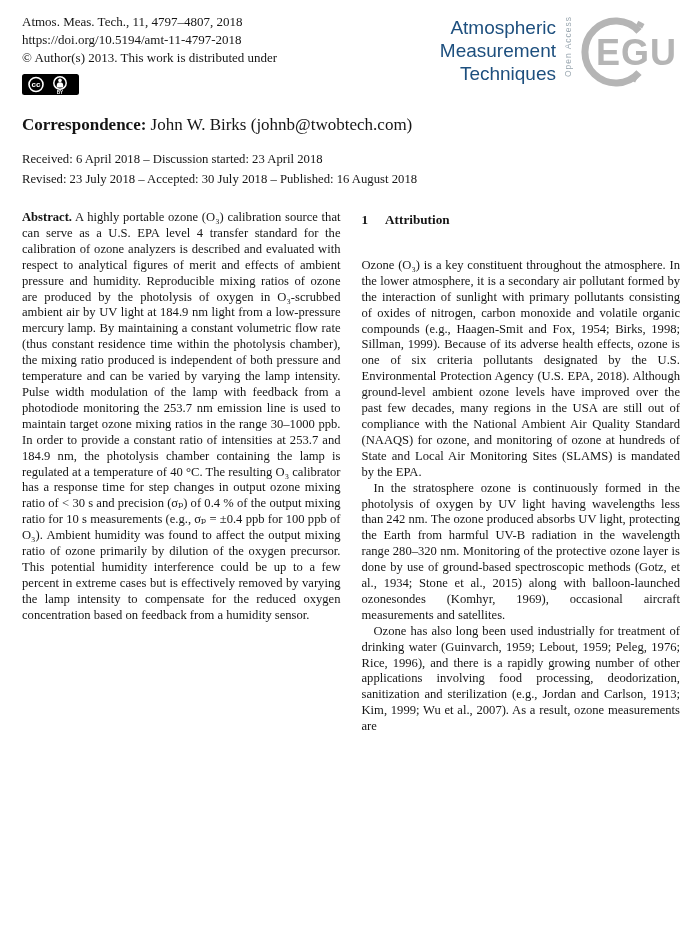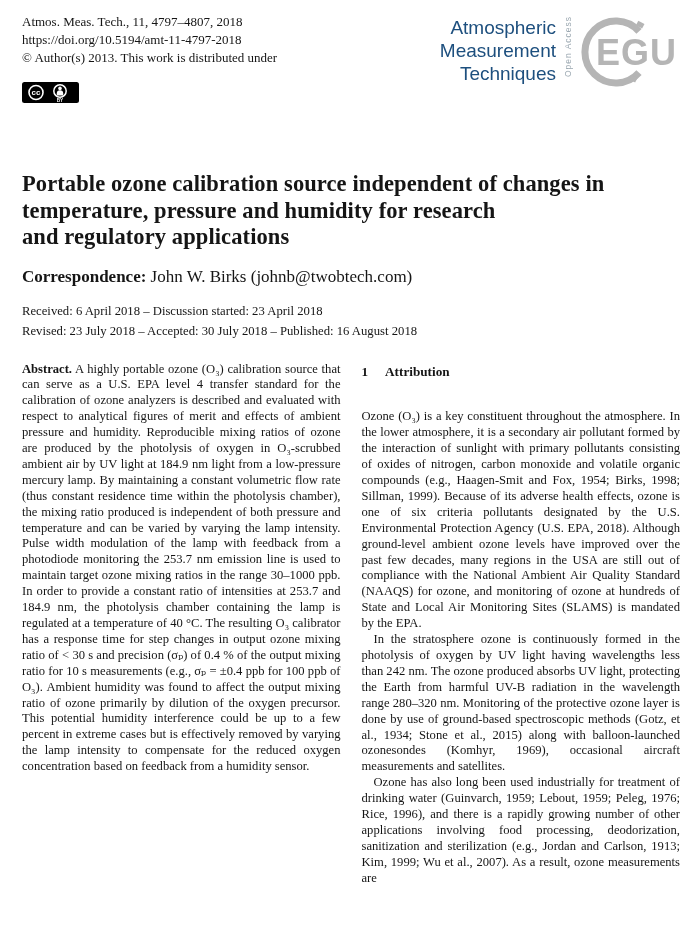--- a/index.html
+++ b/index.html
@@ -10,21 +10,21 @@
     color: #151515;
     display: flex; flex-direction: column;
     position: relative; overflow: hidden;
     background: #ffffff;
   }
 
   
   .header { display: flex; justify-content: space-between; align-items: flex-start; }
   .header-meta { font-size: 13px; line-height: 18px; }
   .header-meta .line { white-space: nowrap; }
-  .cc-badge { margin-top: 15px; display: inline-block; }
+  .cc-badge { margin-top: 7px; display: inline-block; }
 
   .header-right { display: flex; align-items: flex-start; gap: 7px; }
   .journal-name {
     font-family: "Liberation Sans", "DejaVu Sans", sans-serif;
     font-size: 19px; line-height: 23px; text-align: right;
     color: #1d4f7e; padding-top: 3px;
   }
   .open-access {
     font-family: "Liberation Sans", "DejaVu Sans", sans-serif;
     font-size: 8.5px; letter-spacing: 1px; color: #9aa7b0;
@@ -94,25 +94,20 @@
         <svg width="100" height="74" viewBox="0 0 100 74" aria-hidden="true">
           <path d="M 59 16.3 A 31 31 0 1 0 59 57.7" fill="none" stroke="#b5b5b5" stroke-width="7"></path>
           <rect x="57" y="7" width="7" height="5" fill="#b5b5b5" transform="rotate(28 60 9)"></rect>
           <rect x="50" y="61" width="7" height="5" fill="#b5b5b5" transform="rotate(28 53 63)"></rect>
           <text x="16" y="50" font-family="Liberation Sans, sans-serif" font-size="36" font-weight="bold" letter-spacing="1" fill="#b5b5b5">EGU</text>
         </svg>
       </div>
     </div>
   </div>
 
-  <h1 class="title">
-    <span class="tline">Portable ozone calibration source independent of changes in</span>
-    <span class="tline">temperature, pressure and humidity for research</span>
-    <span class="tline">and regulatory applications</span>
-  </h1>
 
 
   <div class="correspondence">
     <span class="b">Correspondence:</span>
     <span>John W. Birks (johnb@twobtech.com)</span>
   </div>
 
   <div class="dates">
     <div>Received: 6 April 2018 – Discussion started: 23 April 2018</div>
     <div>Revised: 23 July 2018 – Accepted: 30 July 2018 – Published: 16 August 2018</div>

